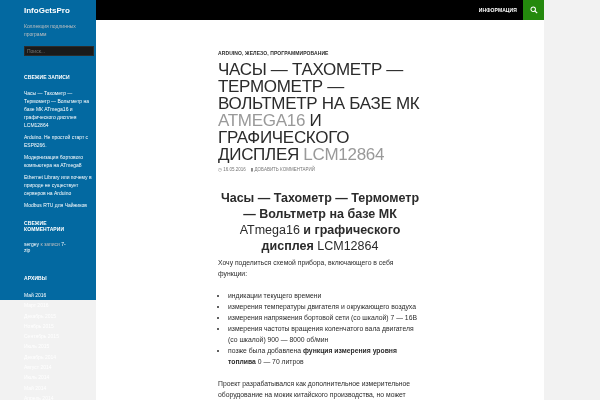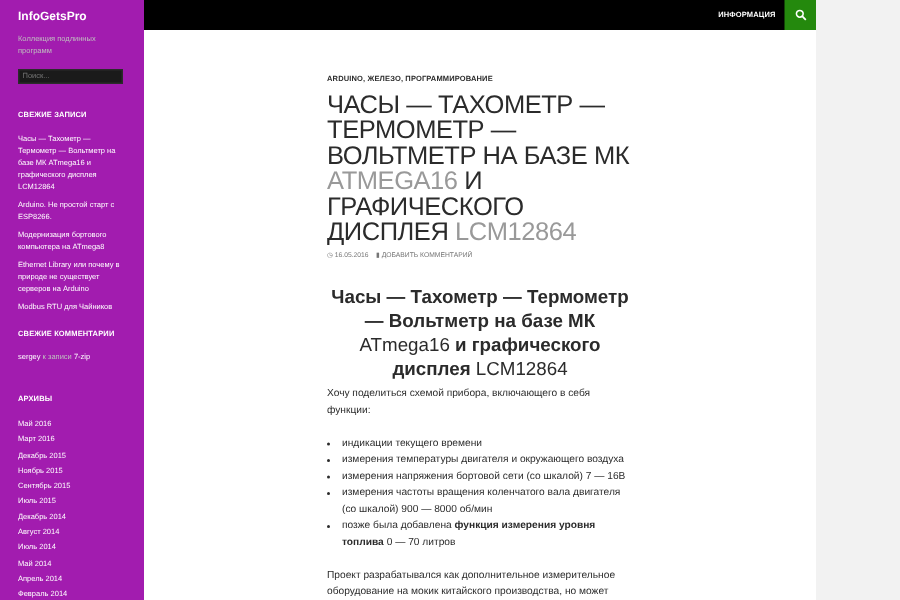--- a/index.html
+++ b/index.html
@@ -18,22 +18,22 @@
       color: #fff; font-size: 5px; font-weight: bold; letter-spacing: 0.1px;
       text-transform: uppercase; padding: 0 6px; cursor: pointer;
     }
     .search-toggle {
       position: absolute; right: 0; top: 0; width: 21px; height: 20px;
       background: #24890d; display: flex; align-items: center; justify-content: center;
       cursor: pointer;
     }
 
     .sidebar {
-      position: absolute; left: 0; top: 0; width: 96px; height: 400px;
-      background: #a21caf; color: #fff; padding: 0 12px;
+      position: absolute; left: 0; top: 0; width: 96px; height: 300px;
+      background: #0369a1; color: #fff; padding: 0 24px;
       z-index: 2;
     }
     .site-title {
       font-size: 8px; font-weight: bold; margin-top: 6px; color: #fff;
     }
     .site-description {
       font-size: 5px; color: #bfbfbf; line-height: 8px; margin-top: 7px; width: 70px;
     }
     .sidebar-search {
       margin-top: 8px; width: 70px; height: 10px; border: 1px solid #2b2b2b;

